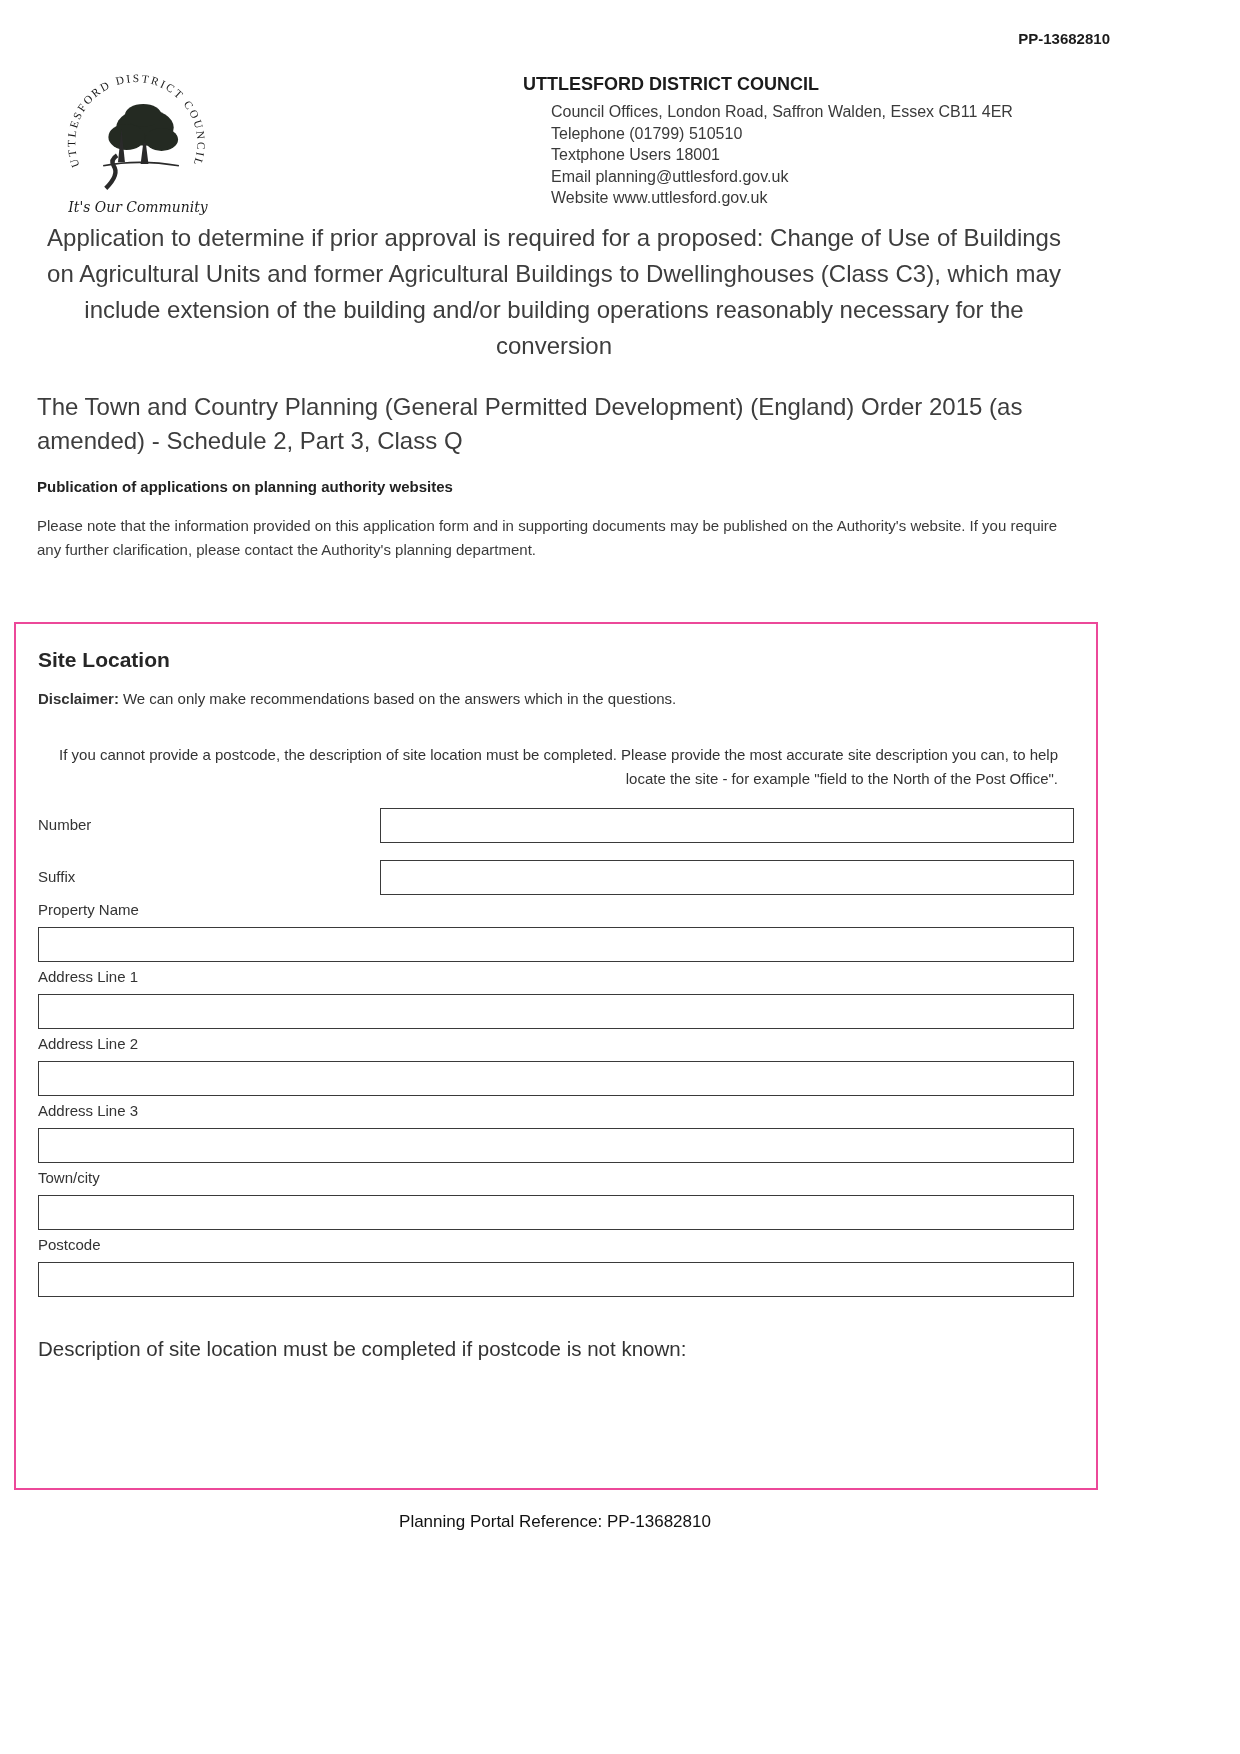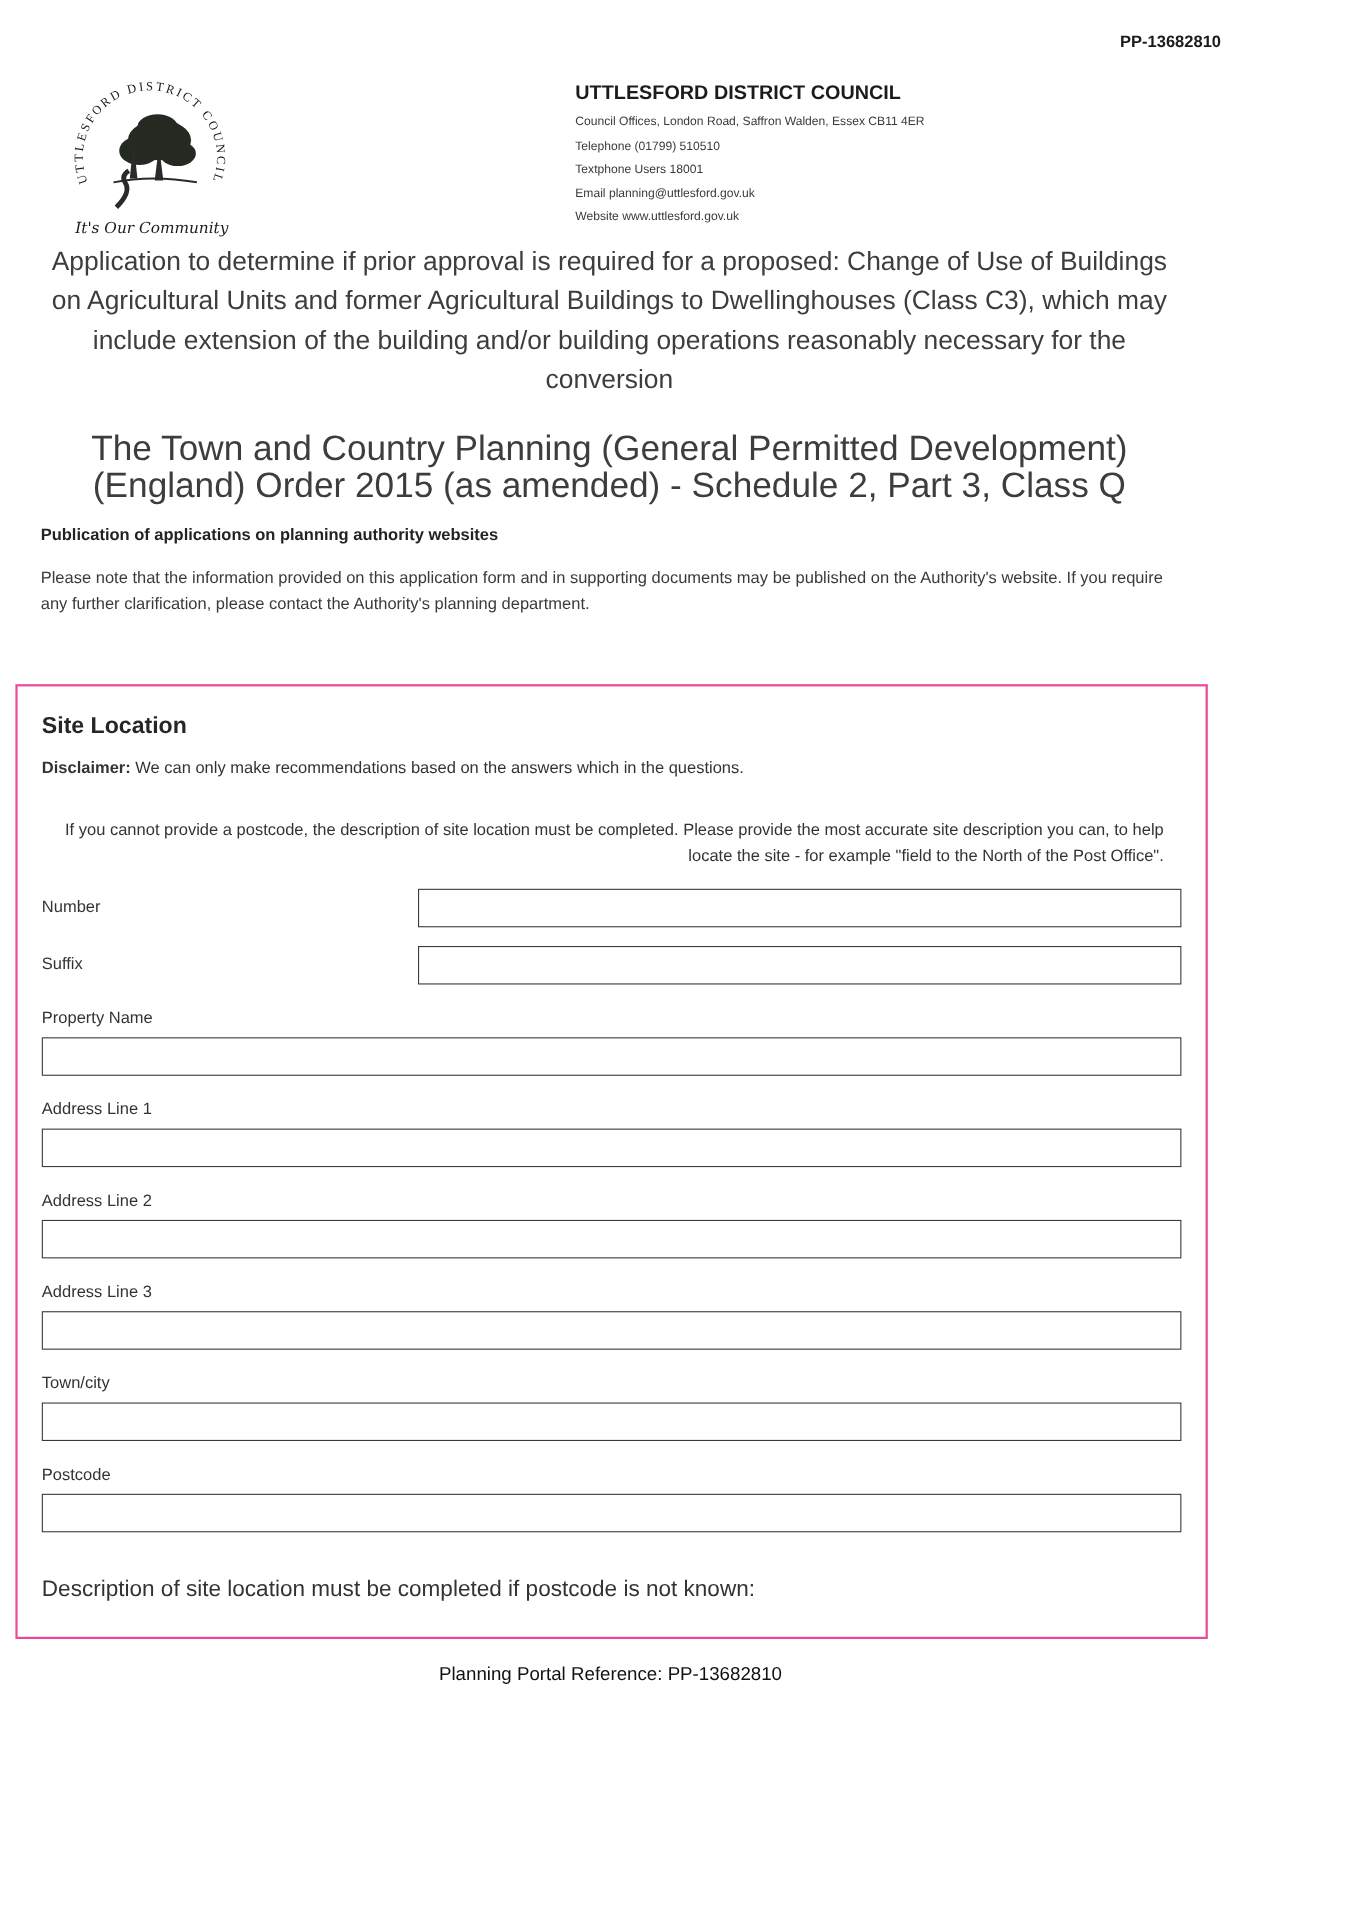--- a/index.html
+++ b/index.html
@@ -15,31 +15,31 @@
   .content { position:absolute; left:0; top:0; width:1110px; height:1754px; }
 
   .ref {
     position:absolute; top:30px; left:0; width:100%;
     text-align:right; font-size:15px; font-weight:bold; color:#1b1b1b;
   }
   .logo { position:absolute; top:56px; left:48px; width:180px; height:160px; }
 
   .contact { position:absolute; top:74px; left:523px; }
   .council-name { font-size:18px; font-weight:bold; color:#1b1b1b; margin-bottom:6px; }
-  .contact-line { font-size:11px; line-height:21.5px; color:#3a3a3a; }
+  .contact-line { font-size:16px; line-height:21.5px; color:#3a3a3a;margin-left:28px; }
 
   .main-title {
     position:absolute; top:220px; left:37px; width:1034px;
     font-size:24px; line-height:36px; font-weight:normal;
     text-align:center; color:#3d3d3d;
   }
   .sub-title {
     position:absolute; top:390px; left:37px; width:1034px;
-    font-size:32px; line-height:34px; font-weight:normal;
-    text-align:center; color:#3d3d3d;
+    font-size:24px; line-height:34px; font-weight:normal;
+    text-align:left; color:#3d3d3d;
   }
   .pub-heading {
     position:absolute; top:478px; left:37px;
     font-size:15px; font-weight:bold; color:#222222;
   }
   .pub-body {
     position:absolute; top:514px; left:37px; width:1034px;
     font-size:15px; line-height:24px; color:#3a3a3a;
   }
 
@@ -49,21 +49,21 @@
   }
   .box h3 { margin-top:24px; font-size:21px; font-weight:bold; color:#262626; }
   .disclaimer { margin-top:18px; font-size:15px; color:#333333; }
   .disclaimer .b { font-weight:bold; margin-right:4px; }
   .intro { margin-top:36px; font-size:15px; line-height:24px; color:#333333; width:1020px;text-align:right; }
 
   .field-inline { display:flex; align-items:flex-start; margin-top:17px; }
   .field-inline label { width:342px; padding-top:8px; font-size:15px; color:#333333; }
   .field-inline input { flex:1; height:35px; border:1px solid #3a3a3a; background:#ffffff; font-size:15px; padding:0 8px; font-family:"Liberation Sans", sans-serif; }
 
-  .field-block { margin-top:22px; }
+  .field-block { margin-top:6px; }
   .field-block label { display:block; font-size:15px; color:#333333; }
   .field-block input { display:block; width:100%; height:35px; border:1px solid #3a3a3a; background:#ffffff; margin-top:9px; font-size:15px; padding:0 8px; font-family:"Liberation Sans", sans-serif; }
 
   .desc-prompt { margin-top:40px; font-size:20.5px; color:#333333; }
 
   .footer {
     position:absolute; top:1512px; left:0; width:100%;
     text-align:center; font-size:17px; color:#111111;
   }
 </style>

